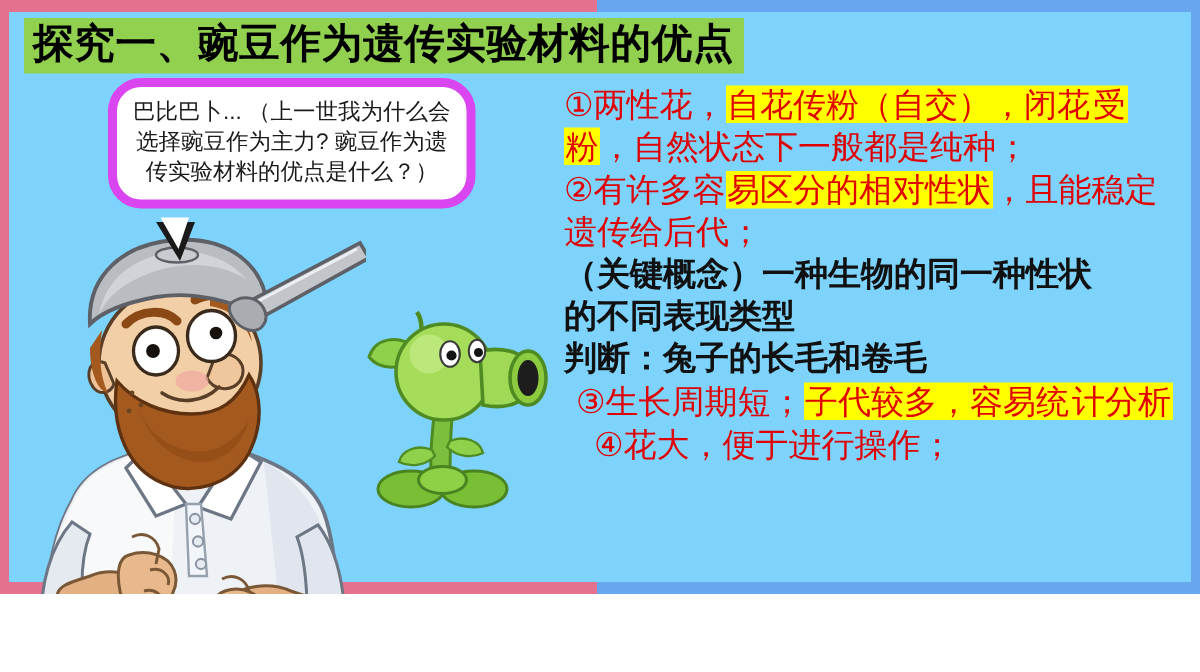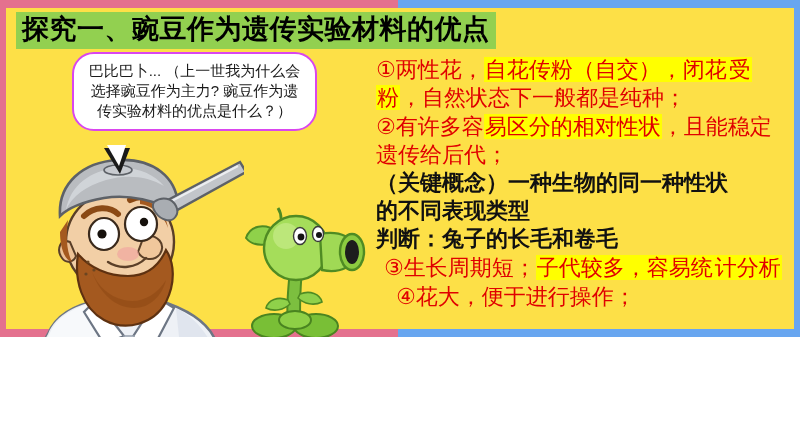--- a/index.html
+++ b/index.html
@@ -7,22 +7,22 @@
     padding: 0;
     background: #ffffff;
   }
   body {
     font-family: "Liberation Sans", "DejaVu Sans", sans-serif;
   }
 
   #slide {
     position: relative;
     width: 800px;
-    height: 337px;
-    background: #fde047;
+    height: 396px;
+    background: #7dd3fc;
     overflow: hidden;
     box-sizing: border-box;
   }
 
   
   .bar {
     position: absolute;
     z-index: 5;
   }
   .bar-top-left   { left: 0;   top: 0;    width: 398px; height: 8px;  background: #e4718e; }
@@ -51,21 +51,21 @@
     white-space: nowrap;
   }
 
   
   .bubble {
     position: absolute;
     left: 72px;
     top: 52px;
     width: 245px;
     z-index: 8;
-    border: 2px solid #d946ef;
+    border: 6px solid #d946ef;
     border-radius: 22px;
     background: #ffffff;
     padding: 7px 10px 9px 10px;
     box-sizing: border-box;
     text-align: center;
   }
   .bubble-text {
     font-size: 15px;
     line-height: 1.32;
     color: #1a1a1a;

